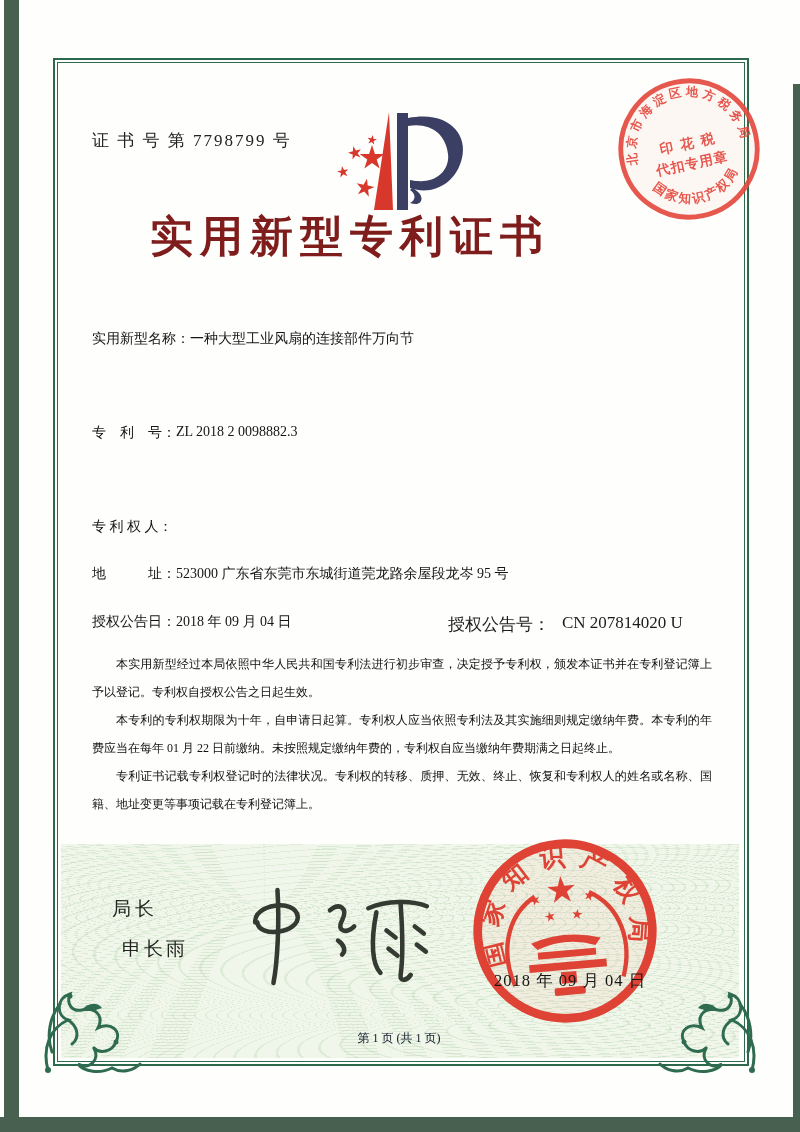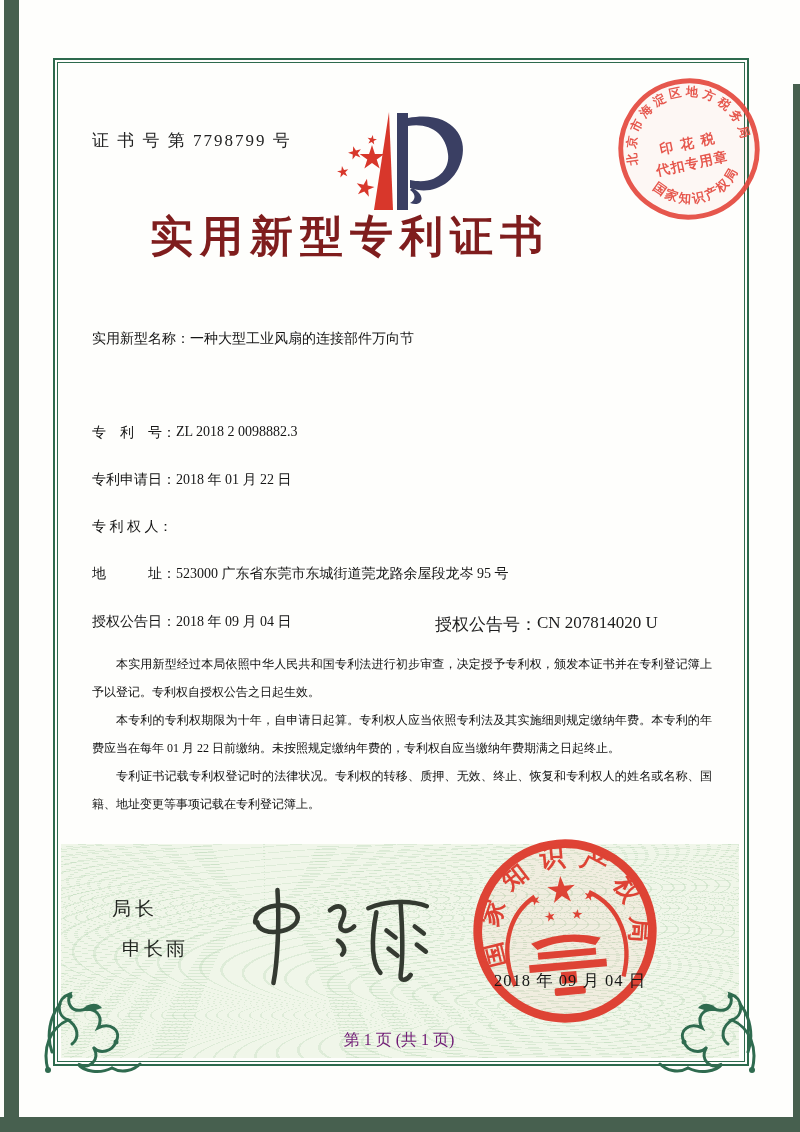--- a/index.html
+++ b/index.html
@@ -25,30 +25,30 @@
   .ornament.right{left:658px;top:986px;transform:scaleX(-1);}
   .cert-number{position:absolute;left:92px;top:106px;font-size:17px;letter-spacing:2px;color:#222;margin-top:23px;}
   .logo{position:absolute;left:336px;top:110px;width:134px;height:104px;}
   .tax-stamp{position:absolute;left:616px;top:76px;width:146px;height:146px;
              transform:rotate(-12deg);opacity:.92;}
   .title{position:absolute;left:0;top:208px;width:700px;text-align:center;
          font-size:43px;font-weight:600;letter-spacing:7px;color:#7f1d1d;}
   .field{position:absolute;left:92px;font-size:14px;display:flex;white-space:pre;color:#151515;}
   .field .lab{white-space:pre;}
   .f0{top:330px}.f1{top:377px}.f2{top:424px}.f3{top:471px}.f4{top:518px}.f5{top:565px}.f6{top:613px}
-  .grant-pub{position:absolute;left:435px;top:613px;font-size:17px;display:flex;white-space:pre;}
+  .grant-pub{position:absolute;left:448px;top:613px;font-size:17px;display:flex;white-space:pre;gap:12px;}
   .paras{position:absolute;left:92px;width:620px;top:650px;font-size:12px;line-height:28px;
          text-align:justify;color:#101010;}
   .paras p{margin:0;text-indent:2em;}
   .sig-title{position:absolute;left:112px;top:896px;font-size:19px;letter-spacing:4px;color:#20241f;}
   .sig-name{position:absolute;left:122px;top:936px;font-size:19px;letter-spacing:3px;color:#20241f;}
   .sig-hand{position:absolute;left:233px;top:882px;width:202px;height:106px;}
   .seal{position:absolute;left:468px;top:834px;width:194px;height:194px;transform:rotate(-5deg);opacity:.95;}
   .seal-date{position:absolute;left:494px;top:970px;font-size:16.5px;letter-spacing:1px;color:#151515;}
-  .footer{position:absolute;left:53px;top:1030px;width:692px;text-align:center;font-size:16px;color:#701a75;}
+  .footer{position:absolute;left:53px;top:1030px;width:692px;text-align:center;font-size:12px;color:#0f172a;}
   text{font-family:"Liberation Serif","DejaVu Serif",serif;}
 </style>
 </head>
 <body>
 
 <div class="page">
 
   <div class="edge edge-left"></div>
   <div class="edge edge-bottom"></div>
   <div class="edge edge-right"></div>
@@ -127,24 +127,20 @@
 
   <div class="title">实用新型专利证书</div>
 
   <div class="field f0">
     <span class="lab">实用新型名称：</span>
     <span class="val">一种大型工业风扇的连接部件万向节</span>
   </div>
   <div class="field f2">
     <span class="lab">专　利　号：</span>
     <span class="val">ZL 2018 2 0098882.3</span>
-  </div>
-  <div class="field f3">
-    <span class="lab">专利申请日：</span>
-    <span class="val">2018 年 01 月 22 日</span>
   </div>
   <div class="field f4">
     <span class="lab">专 利 权 人：</span>
   </div>
   <div class="field f5">
     <span class="lab">地　　　址：</span>
     <span class="val">523000 广东省东莞市东城街道莞龙路余屋段龙岑 95 号</span>
   </div>
   <div class="field f6">
     <span class="lab">授权公告日：</span>

